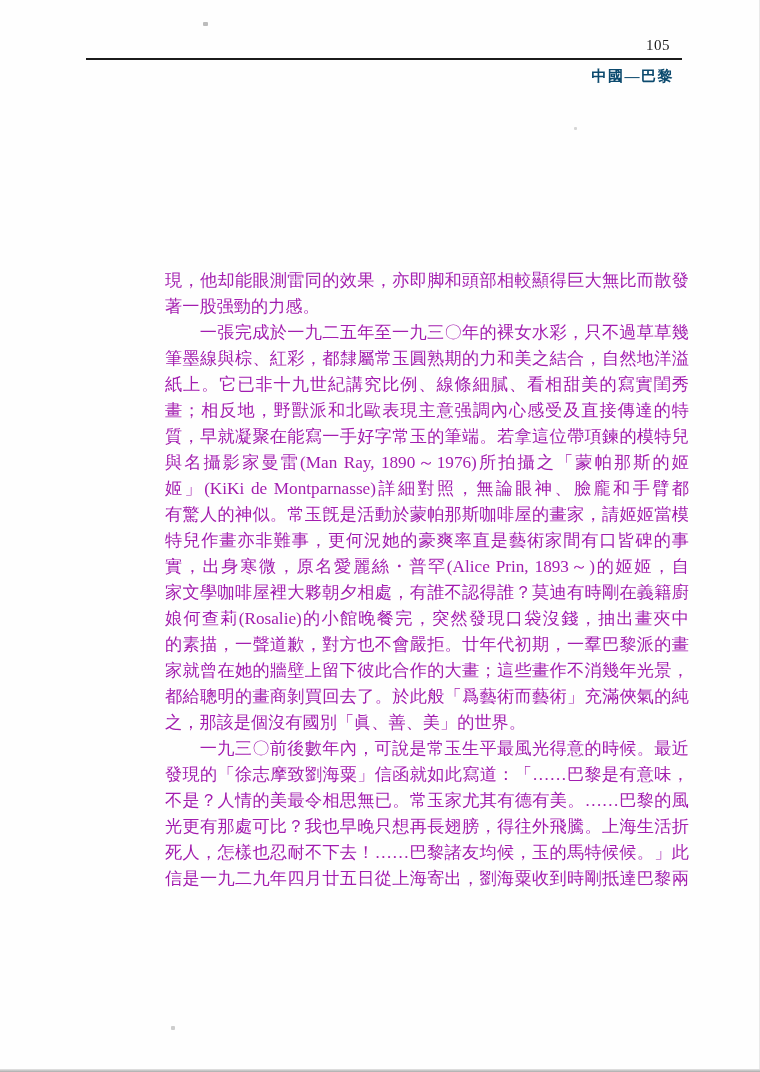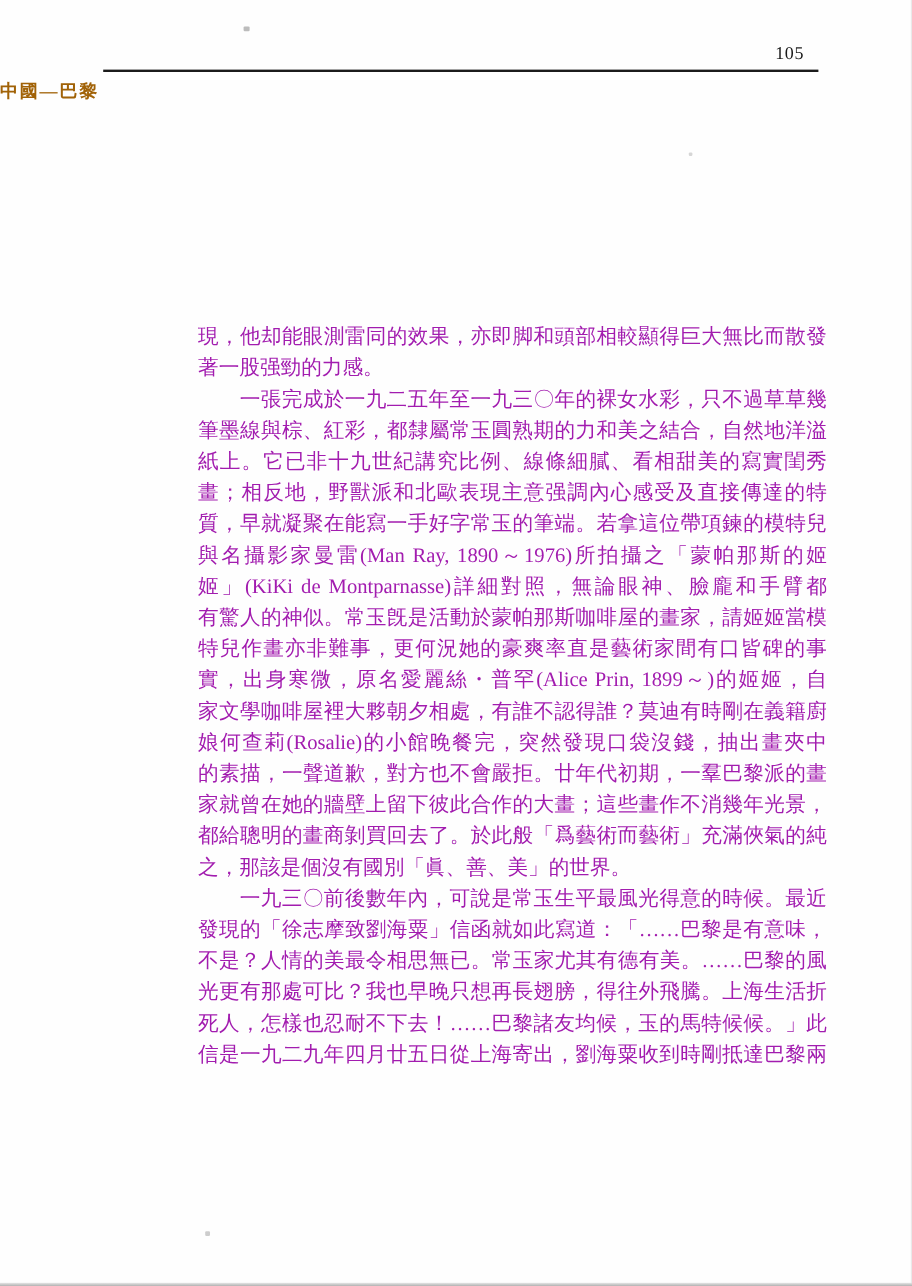--- a/index.html
+++ b/index.html
@@ -32,24 +32,25 @@
     left: 86px;
     width: 596px;
     height: 2px;
     background: #1b1b1b;
   }
   .runhead {
     position: absolute;
     top: 67px;
     left: 0;
     width: 674px;
+    text-align: right;
     font-size: 15px;
     font-weight: 700;
     letter-spacing: 1.5px;
-    color: #a16207;
+    color: #0c4a6e;
   }
   .bodytext {
     position: absolute;
     top: 268px;
     left: 165px;
     width: 524px;
     font-size: 17.2px;
     line-height: 26px;
     font-weight: 500;
     color: #a21caf;
@@ -103,21 +104,21 @@
       <div class="line end">著一股强勁的力感。</div>
       <div class="line indent">一張完成於一九二五年至一九三〇年的裸女水彩，只不過草草幾</div>
       <div class="line">筆墨線與棕、紅彩，都隸屬常玉圓熟期的力和美之結合，自然地洋溢</div>
       <div class="line">紙上。它已非十九世紀講究比例、線條細膩、看相甜美的寫實閨秀</div>
       <div class="line">畫；相反地，野獸派和北歐表現主意强調內心感受及直接傳達的特</div>
       <div class="line">質，早就凝聚在能寫一手好字常玉的筆端。若拿這位帶項鍊的模特兒</div>
       <div class="line">與名攝影家曼雷(Man Ray, 1890～1976)所拍攝之「蒙帕那斯的姬</div>
       <div class="line">姬」(KiKi de Montparnasse)詳細對照，無論眼神、臉龐和手臂都</div>
       <div class="line">有驚人的神似。常玉旣是活動於蒙帕那斯咖啡屋的畫家，請姬姬當模</div>
       <div class="line">特兒作畫亦非難事，更何況她的豪爽率直是藝術家間有口皆碑的事</div>
-      <div class="line">實，出身寒微，原名愛麗絲・普罕(Alice Prin, 1899～)的姬姬，自</div>
+      <div class="line">實，出身寒微，原名愛麗絲・普罕(Alice Prin, 1893～)的姬姬，自</div>
       <div class="line">家文學咖啡屋裡大夥朝夕相處，有誰不認得誰？莫迪有時剛在義籍廚</div>
       <div class="line">娘何查莉(Rosalie)的小館晚餐完，突然發現口袋沒錢，抽出畫夾中</div>
       <div class="line">的素描，一聲道歉，對方也不會嚴拒。廿年代初期，一羣巴黎派的畫</div>
       <div class="line">家就曾在她的牆壁上留下彼此合作的大畫；這些畫作不消幾年光景，</div>
       <div class="line">都給聰明的畫商剝買回去了。於此般「爲藝術而藝術」充滿俠氣的純</div>
       <div class="line end">之，那該是個沒有國別「眞、善、美」的世界。</div>
       <div class="line indent">一九三〇前後數年內，可說是常玉生平最風光得意的時候。最近</div>
       <div class="line">發現的「徐志摩致劉海粟」信函就如此寫道：「……巴黎是有意味，</div>
       <div class="line">不是？人情的美最令相思無已。常玉家尤其有德有美。……巴黎的風</div>
       <div class="line">光更有那處可比？我也早晚只想再長翅膀，得往外飛騰。上海生活折</div>

